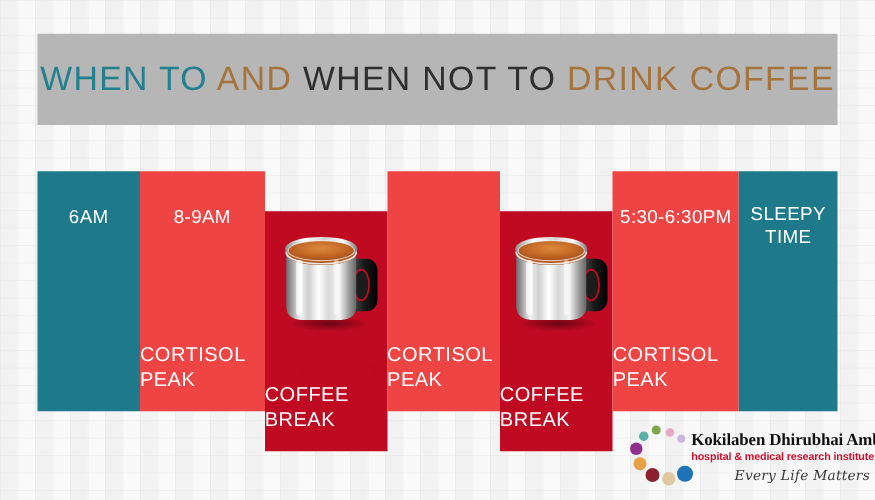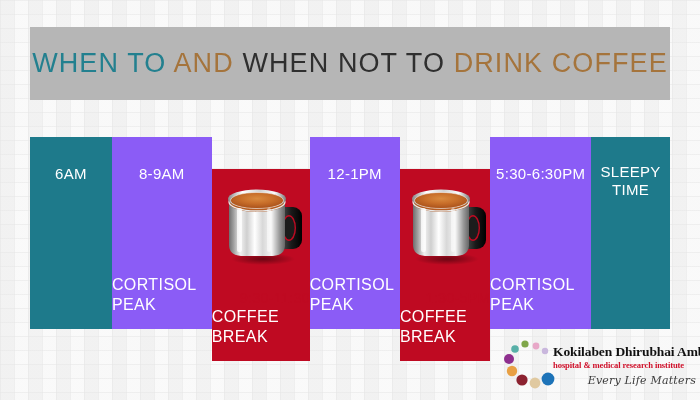--- a/index.html
+++ b/index.html
@@ -63,21 +63,21 @@
     height: 192px;
     display: flex;
   }
   .panel {
     position: relative;
     height: 100%;
     box-sizing: border-box;
     color: #ffffff;
   }
   .panel.teal { background: #1e7a8b; }
-  .panel.gray { background: #8b5cf6; padding-left: 29px; }
+  .panel.gray { background: #ef4444; padding-left: 29px; }
   .panel.red  { background: #bf0a22; margin-top: 32px; }
 
   .panel-time {
     position: absolute;
     top: 28px;
     left: 0; right: 0;
     text-align: center;
     font-size: 15px;
     letter-spacing: 0.3px;
     line-height: 18px;
@@ -144,21 +144,21 @@
   #logo-name {
     font-family: "Liberation Serif", serif;
     font-weight: bold;
     font-size: 13.5px;
     color: #111111;
     letter-spacing: -0.1px;
     white-space: nowrap;
     line-height: 15px;
   }
   #logo-sub {
-    font-family: Liberation Serif, serif;
+    font-family: Liberation Sans, sans-serif;
     font-weight: bold;
     font-size: 8.6px;
     color: #d0112b;
     letter-spacing: -0.1px;
     white-space: nowrap;
     line-height: 12px;
   }
   #logo-tagline {
     position: absolute;
     right: 2px;
@@ -258,21 +258,20 @@
         <rect x="52" y="27" width="4" height="44" fill="rgba(255,255,255,0.5)" rx="2"></rect>
       </svg>
     </div>
     <div class="panel-label">
       <span class="l1">COFFEE</span>
       <span class="l2">BREAK</span>
     </div>
   </div>
 
   <div class="panel gray" style="width:14.1%">
-    <div class="panel-time">12-1PM</div>
     <div class="panel-label">
       <span class="l1">CORTISOL</span>
       <span class="l2">PEAK</span>
     </div>
   </div>
 
   <div class="panel red" style="width:14.1%">
     <div class="mug-wrap">
       <svg viewBox="0 0 92 88" width="92" height="88" xmlns="http://www.w3.org/2000/svg">
         <defs>

